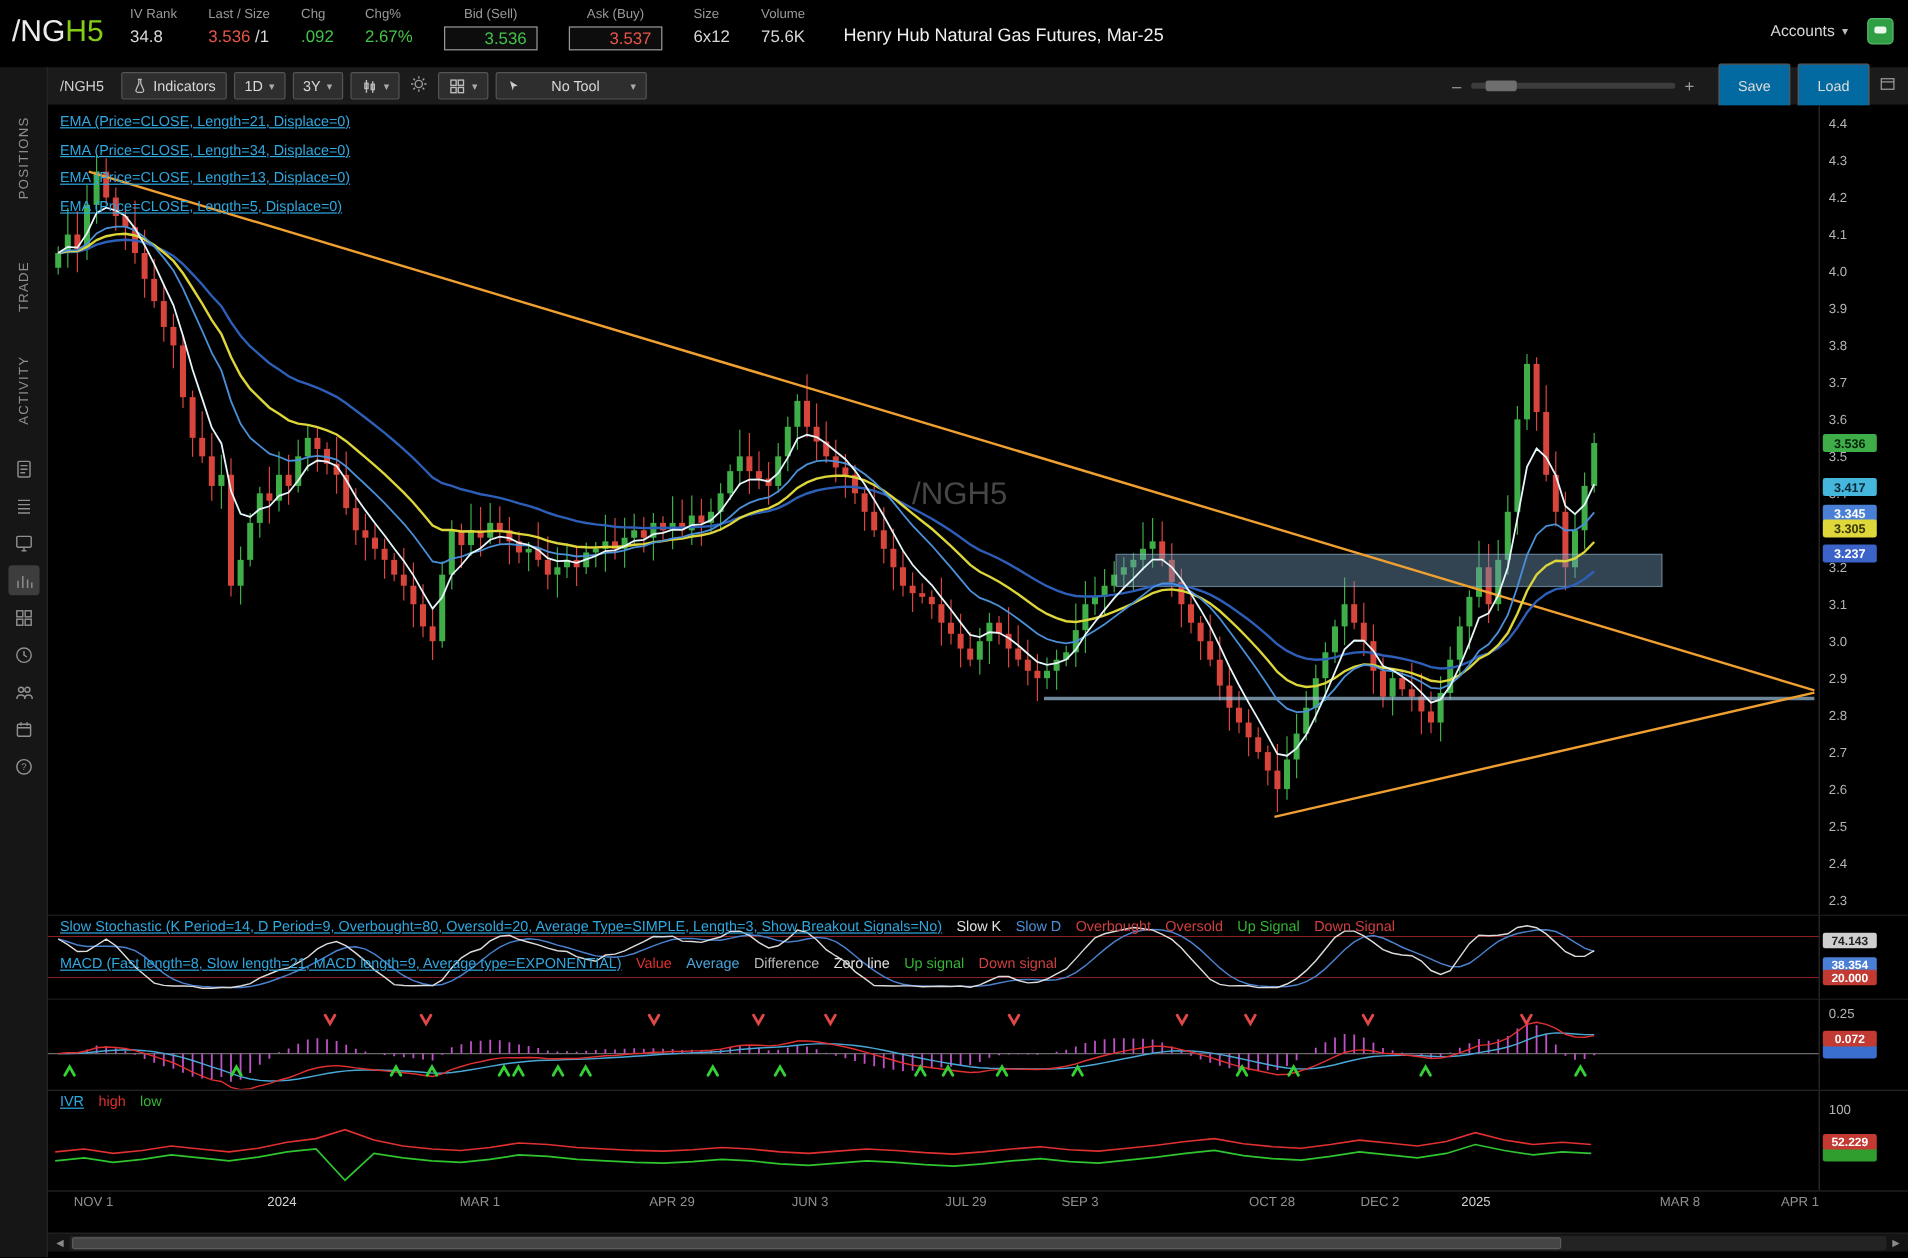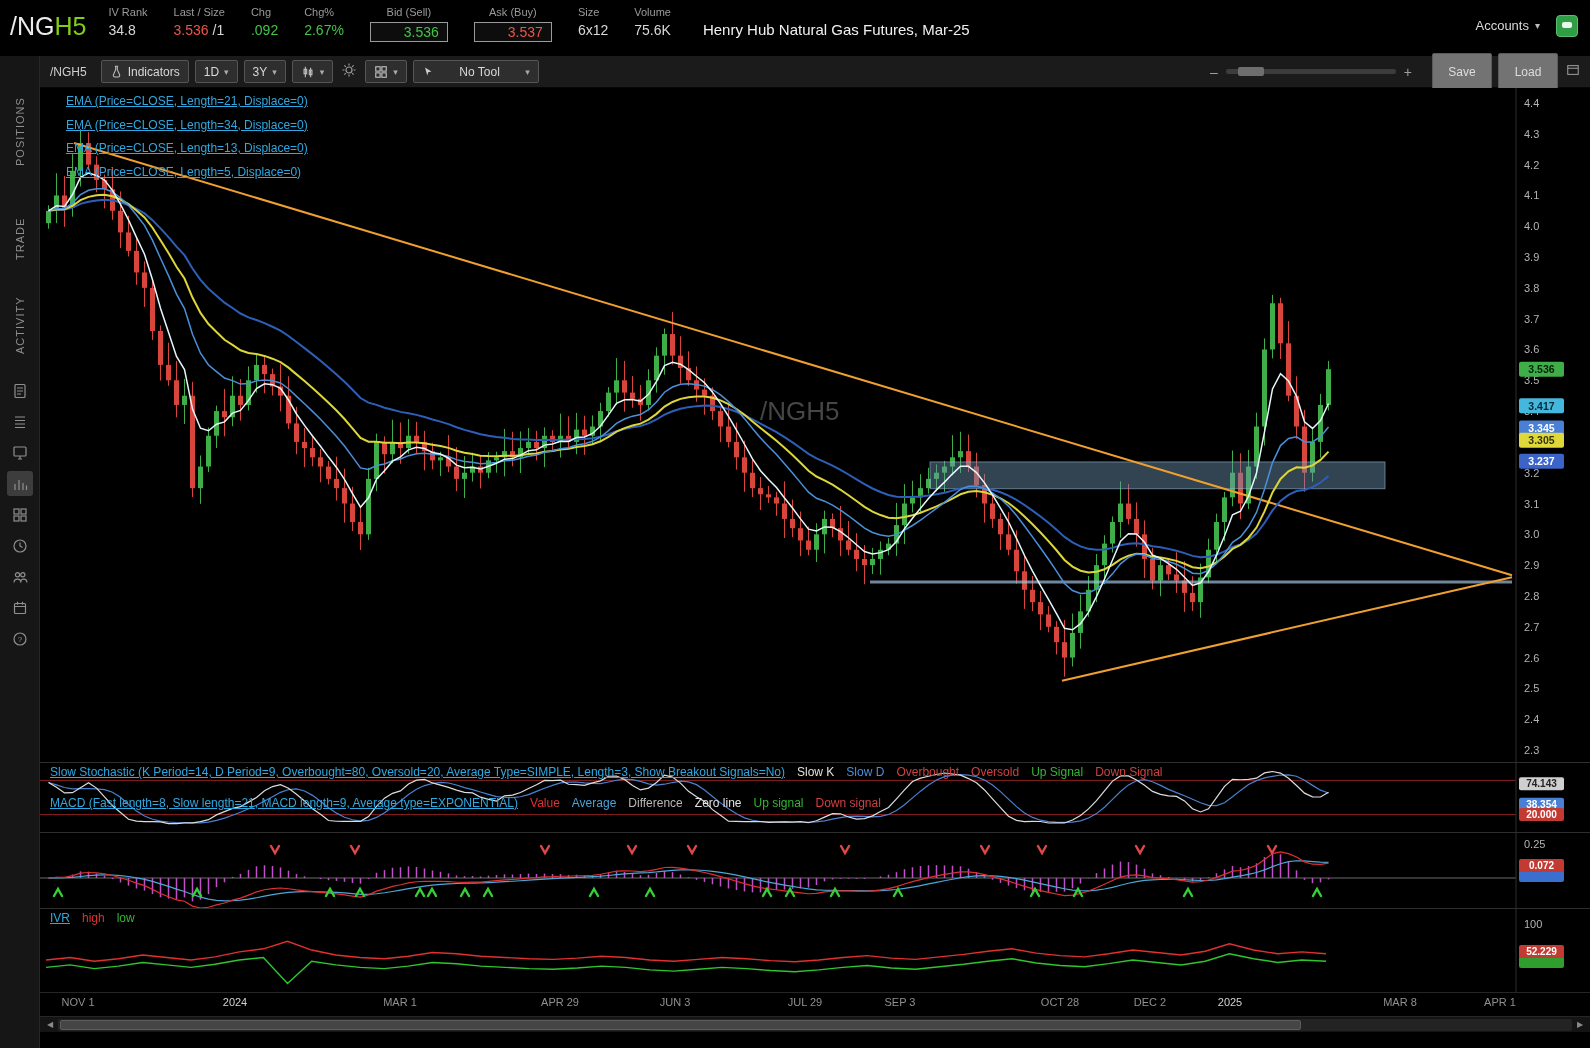--- a/index.html
+++ b/index.html
@@ -35,36 +35,36 @@
   .toolbar{height:32px;background:#1b1b1b;border-bottom:1px solid #060606;display:flex;align-items:center;padding:0 8px;gap:6px;}
   .tb-sym{color:#cfcfcf;font-size:12px;margin:0 8px 0 2px;}
   .tb-btn,.tb-dd{background:#2e2e2e;border:1px solid #555;color:#d8d8d8;font-size:12px;height:23px;display:flex;align-items:center;gap:5px;padding:0 8px;border-radius:2px;cursor:pointer;font-family:inherit;}
   .tb-btn svg,.tb-dd svg{stroke:#bdbdbd;fill:none;stroke-width:1.3;}
   .dd-caret{color:#aaa;font-size:9px;}
   .tb-spacer{flex:1;}
   .zoom{display:flex;align-items:center;gap:8px;margin-right:14px;}
   .zoom-minus,.zoom-plus{color:#9e9e9e;font-size:14px;cursor:pointer;}
   .zoom-track{width:170px;height:5px;background:#3c3c3c;border-radius:2px;position:relative;cursor:pointer;}
   .zoom-handle{position:absolute;left:12px;top:-2px;width:26px;height:9px;background:#6e6e6e;border-radius:2px;}
-  .tb-btn2{background:#737373;border:1px solid #5a5a5a;color:#ddd;width:60px;height:37px;font-size:12px;border-radius:2px;cursor:pointer;font-family:inherit;}
+  .tb-btn2{background:#0369a1;border:1px solid #5a5a5a;color:#ddd;width:60px;height:37px;font-size:12px;border-radius:2px;cursor:pointer;font-family:inherit;}
   .tb-corner{background:none;border:none;cursor:pointer;padding:0 2px;}
   .tb-corner svg{stroke:#9a9a9a;fill:none;stroke-width:1.2;}
   
   .chart-stack{position:relative;width:1550px;background:#000;}
   .chart-stack svg{display:block;background:#000;}
   svg text{font-family:"Liberation Sans",sans-serif;}
-  .timeaxis{position:relative;height:24px;border-top:1px solid #262626;background:#000;}
+  .timeaxis{position:relative;height:35px;border-top:1px solid #262626;background:#000;}
   .ta-label{position:absolute;top:3px;transform:translateX(-50%);font-size:11px;color:#909090;white-space:nowrap;}
   .ta-label.year{color:#d2d2d2;}
   .hscroll{height:16px;background:#141414;display:flex;align-items:center;border-top:1px solid #262626;padding:0 2px;}
   .scroll-arrow{color:#8a8a8a;font-size:8px;width:16px;text-align:center;cursor:pointer;}
   .scroll-track{flex:1;height:12px;background:#232323;position:relative;border-radius:2px;}
   .scroll-handle{position:absolute;left:2px;top:1px;height:10px;width:82%;background:#454545;border:1px solid #5c5c5c;border-radius:2px;cursor:pointer;}
   .legend{position:absolute;left:10px;font-size:12px;white-space:nowrap;z-index:5;}
-  .ema-legend{top:6px;margin-left:16px;}
+  .ema-legend{top:6px;}
   .ema-line{color:#2fa8e0;text-decoration:underline;margin:0 0 9.5px 0;cursor:pointer;}
   .stoch-legend{top:677px;}
   .macd-legend{top:708px;text-align:center;}
   .ivr-legend{top:823px;}
   .lg-title{color:#2fa8e0;text-decoration:underline;cursor:pointer;}
   .lg-item{margin-left:12px;cursor:pointer;}
 </style>
 </head>
 <body>
 

